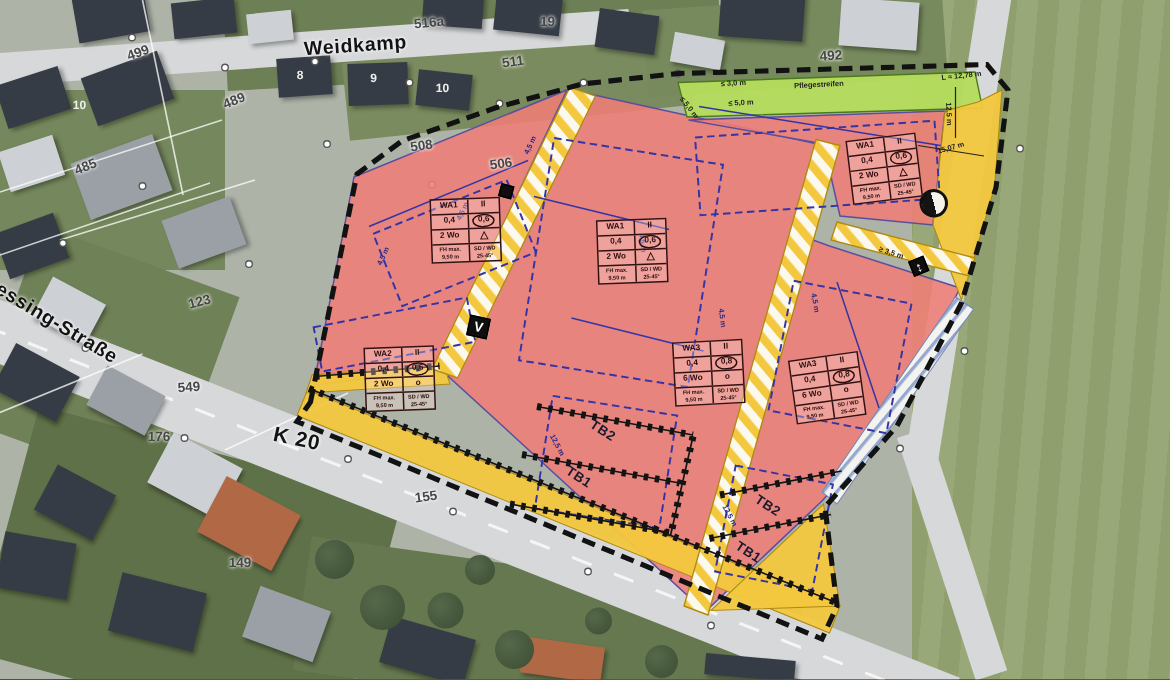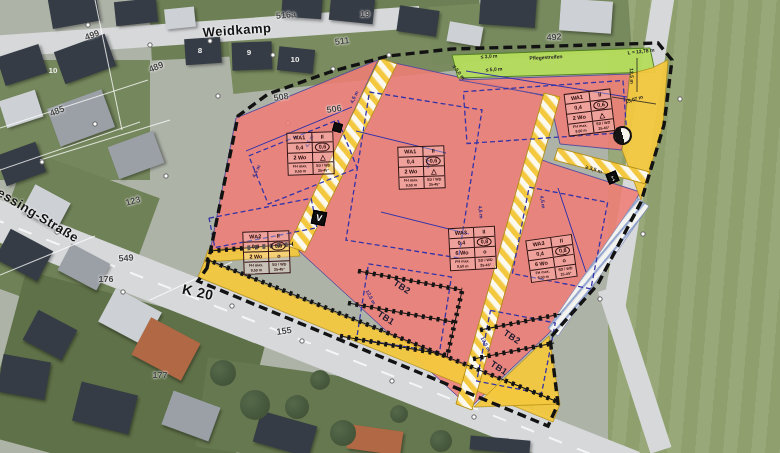--- a/index.html
+++ b/index.html
@@ -231,22 +231,22 @@
 
   <div id="labels">
       <div class="lbl street" style="left: 237px; top: 30px; transform: translate(-50%, -50%) rotate(-4deg); font-size: 13px;">Weidkamp</div>
       <div class="lbl street" style="left: 38px; top: 215px; transform: translate(-50%, -50%) rotate(31deg); font-size: 13px;">essing-Straße</div>
       <div class="lbl street" style="left: 198px; top: 292px; transform: translate(-50%, -50%) rotate(12deg); font-size: 14px;">K 20</div>
       <div class="lbl parcel" style="left: 156px; top: 67px; transform: translate(-50%, -50%) rotate(-22deg);">489</div>
       <div class="lbl parcel" style="left: 92px; top: 35px; transform: translate(-50%, -50%) rotate(-20deg);">499</div>
       <div class="lbl parcel" style="left: 57px; top: 111px; transform: translate(-50%, -50%) rotate(-22deg);">485</div>
       <div class="lbl parcel" style="left: 133px; top: 201px; transform: translate(-50%, -50%) rotate(-15deg);">123</div>
       <div class="lbl parcel" style="left: 126px; top: 258px; transform: translate(-50%, -50%) rotate(-4deg);">549</div>
-      <div class="lbl parcel" style="left: 106px; top: 279px; transform: translate(-50%, -50%) rotate(0deg);">176</div>
-      <div class="lbl parcel" style="left: 160px; top: 375px; transform: translate(-50%, -50%) rotate(0deg);">177</div>
+      <div class="lbl parcel" style="left: 106px; top: 291px; transform: translate(-50%, -50%) rotate(0deg);">176</div>
+      <div class="lbl parcel" style="left: 160px; top: 375px; transform: translate(-50%, -50%) rotate(0deg);">149</div>
       <div class="lbl parcel" style="left: 284px; top: 331px; transform: translate(-50%, -50%) rotate(-8deg);">155</div>
       <div class="lbl parcel" style="left: 342px; top: 41px; transform: translate(-50%, -50%) rotate(-8deg);">511</div>
       <div class="lbl parcel" style="left: 334px; top: 109px; transform: translate(-50%, -50%) rotate(-8deg);">506</div>
       <div class="lbl parcel" style="left: 281px; top: 97px; transform: translate(-50%, -50%) rotate(-8deg);">508</div>
       <div class="lbl parcel" style="left: 286px; top: 15px; transform: translate(-50%, -50%) rotate(-6deg);">516a</div>
       <div class="lbl parcel" style="left: 554px; top: 37px; transform: translate(-50%, -50%) rotate(-4deg);">492</div>
       <div class="lbl parcel" style="left: 365px; top: 14px; transform: translate(-50%, -50%) rotate(0deg);">19</div>
       <div class="lbl houseno" style="left: 200px; top: 50px; transform: translate(-50%, -50%) rotate(0deg);">8</div>
       <div class="lbl houseno" style="left: 249px; top: 52px; transform: translate(-50%, -50%) rotate(0deg);">9</div>
       <div class="lbl houseno" style="left: 295px; top: 59px; transform: translate(-50%, -50%) rotate(0deg);">10</div>

